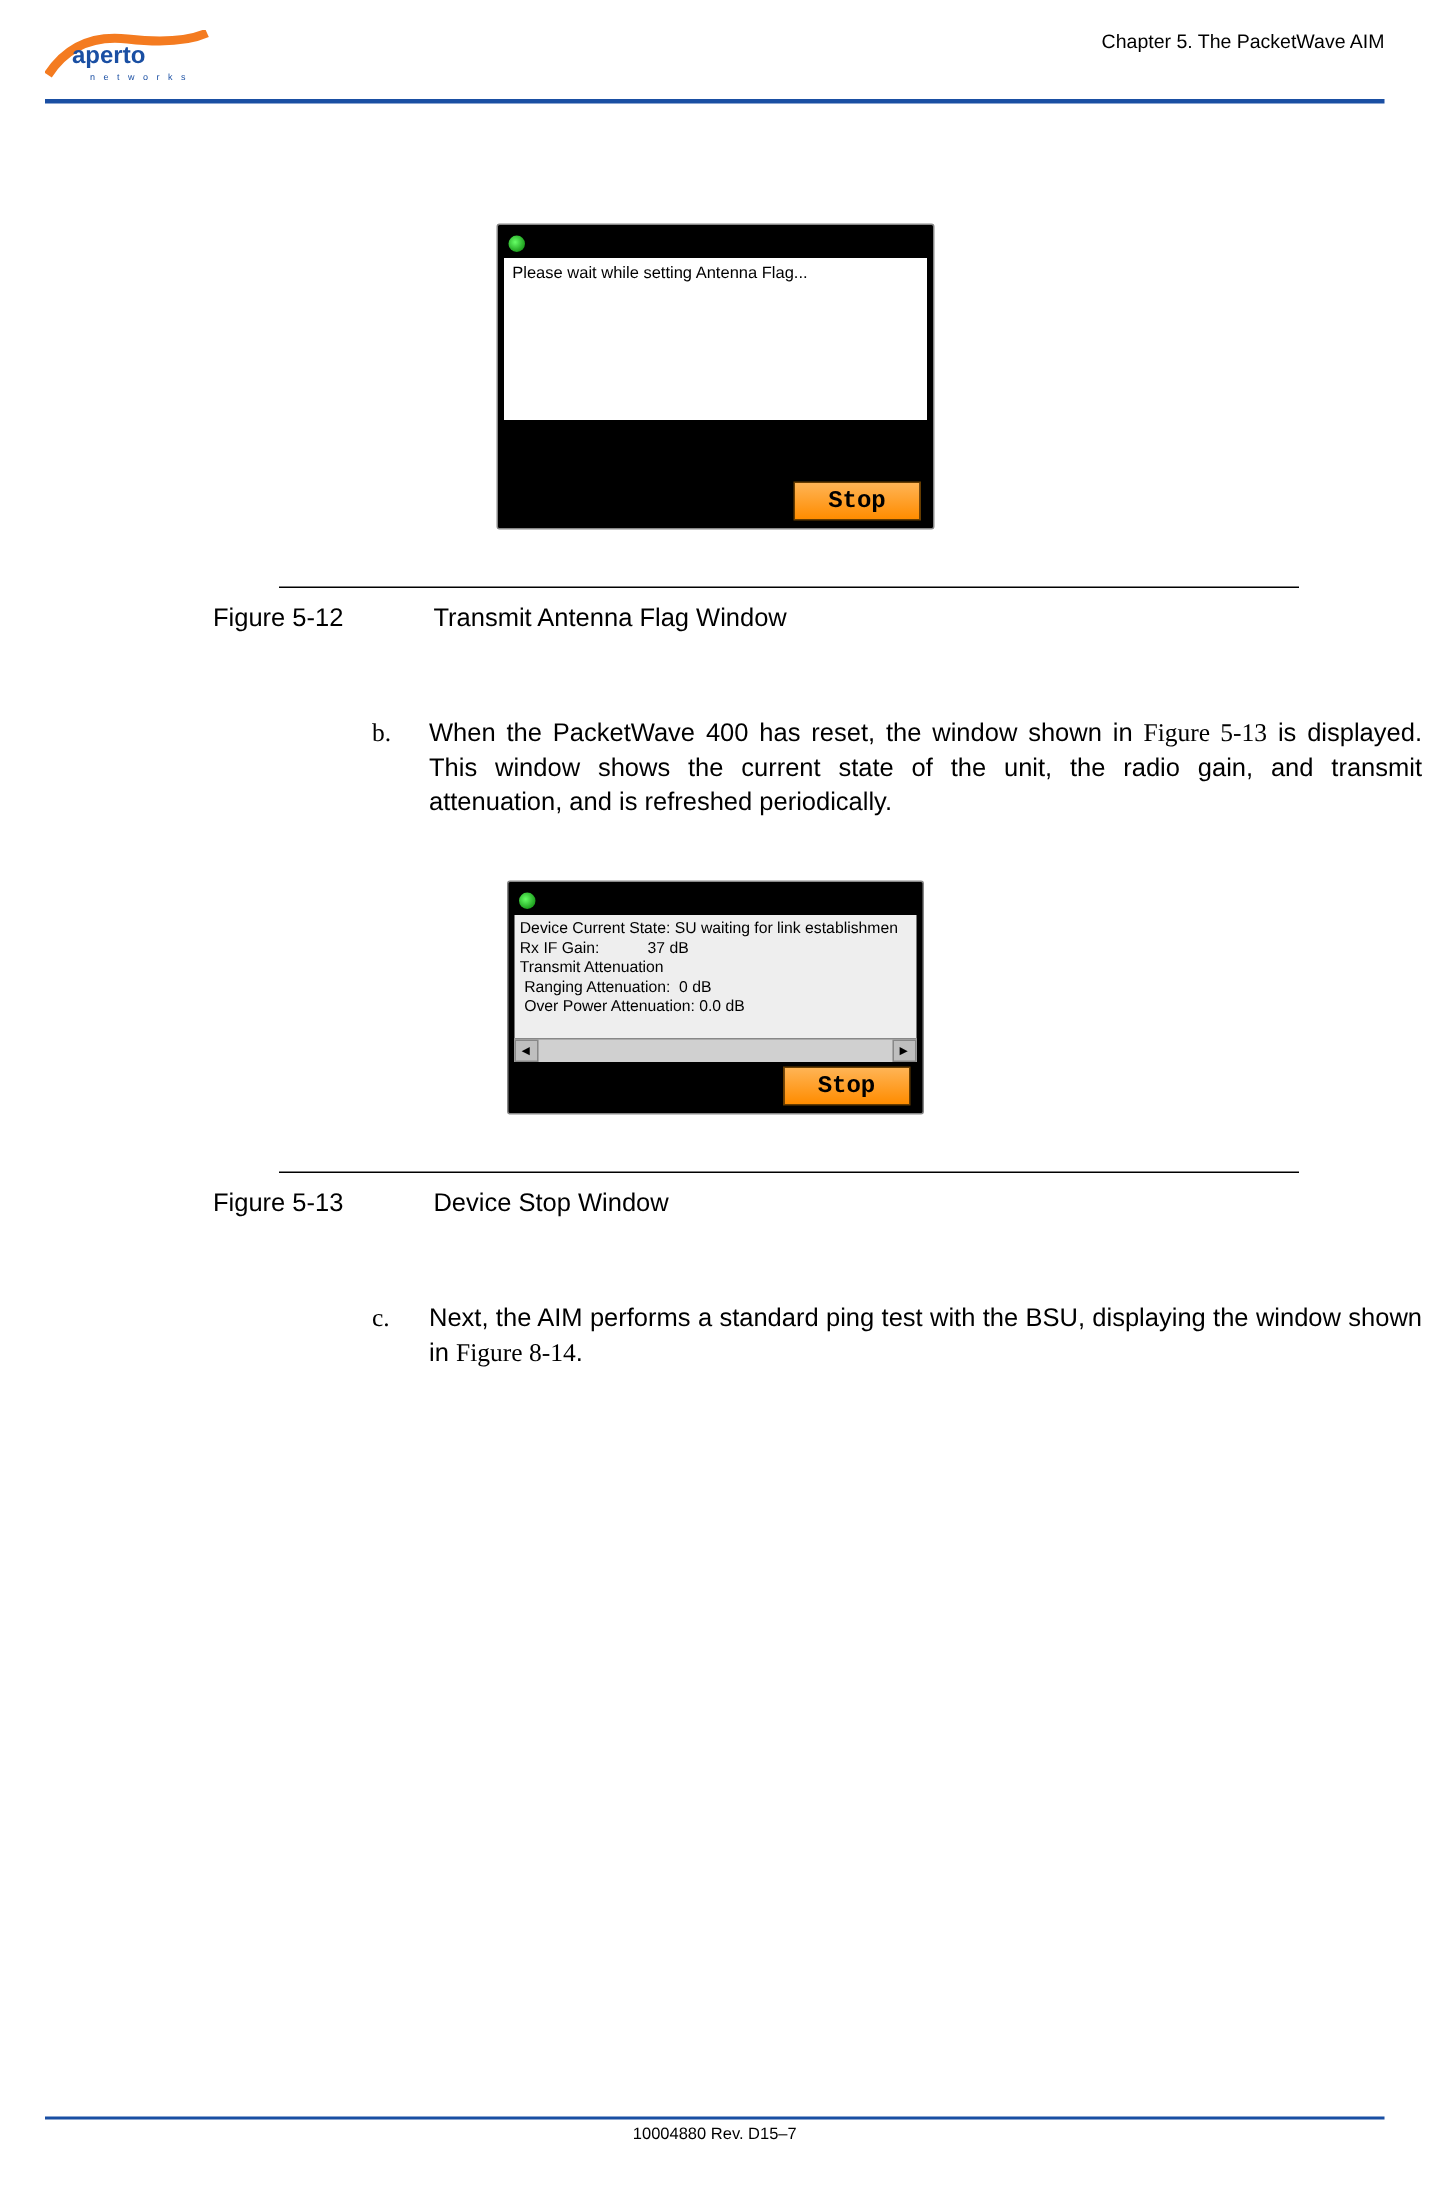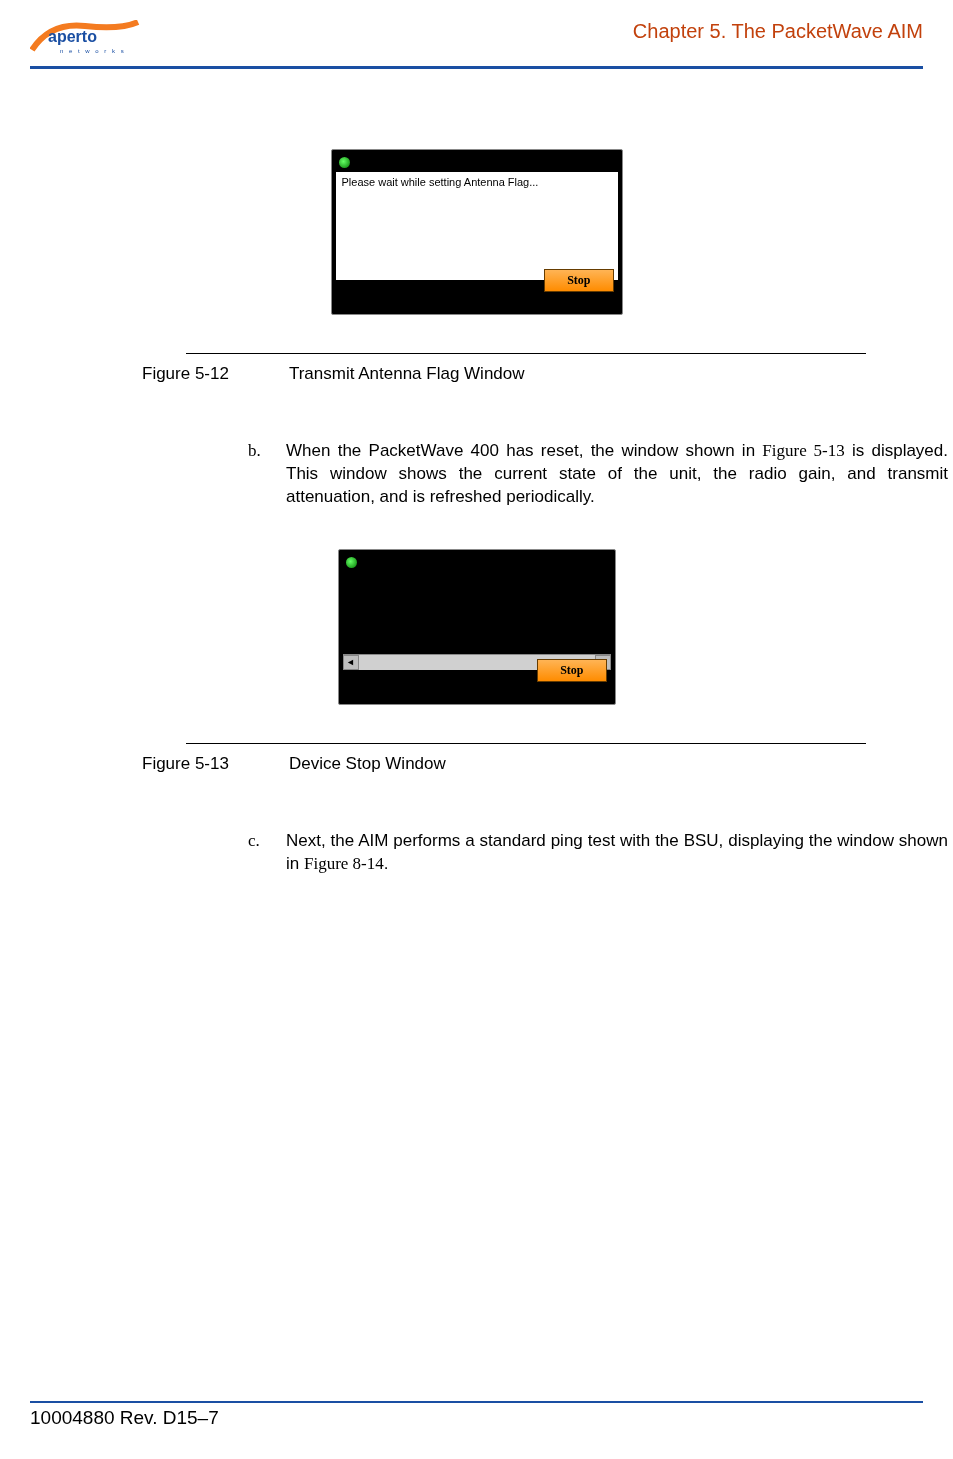--- a/index.html
+++ b/index.html
@@ -22,68 +22,68 @@
     display: flex;
     align-items: center;
   }
   .logo-swoosh {
     width: 110px;
     height: 38px;
     position: relative;
   }
   .chapter-label {
     font-family: 'Trebuchet MS', 'Lucida Sans', sans-serif;
-    font-size: 20px;
-    color: #c2410c;
+    font-size: 13px;
+    color: #000000;
     padding-bottom: 2px;
   }
   .header-rule {
     height: 3px;
     background: #1a4fa3;
     margin-top: 2px;
   }
   .content {
     padding-top: 80px;
   }
   .fig-window {
     background: #000;
     color: #fff;
     border: 1px solid #888;
     border-radius: 2px;
     font-family: Tahoma, Arial, sans-serif;
     position: relative;
   }
   .fig1 {
     width: 292px;
-    height: 166px;
+    height: 204px;
     margin: 0 auto;
   }
   .led {
     width: 11px; height: 11px; border-radius: 50%;
     background: radial-gradient(circle at 40% 40%, #6f6, #070);
     position: absolute; top: 7px; left: 7px;
   }
   .fig1-body {
     position: absolute;
     top: 22px; left: 4px; right: 4px; height: 108px;
     background: #fff;
     color: #000;
     font-size: 11px;
     padding: 4px 6px;
   }
   .stop-btn {
     position: absolute;
-    bottom: 22px; right: 8px;
+    bottom: 5px; right: 8px;
     background: linear-gradient(#ffb455,#ff8c00);
     color: #000;
     border: 1px solid #663c00;
-    font-size: 12px;
+    font-size: 16px;
     font-weight: bold;
     padding: 3px 22px;
-    font-family: Liberation Serif, serif;
+    font-family: Liberation Mono, monospace;
   }
   .caption-rule {
     border: none;
     border-top: 1px solid #000;
     margin: 38px 0 10px 156px;
     width: 680px;
   }
   .caption {
     font-family: 'Trebuchet MS', 'Lucida Sans', sans-serif;
     font-size: 17px;
@@ -137,23 +137,23 @@
   }
   .footer {
     position: absolute;
     bottom: 30px;
     left: 30px; right: 30px;
   }
   .footer-rule {
     height: 2px; background: #1a4fa3; margin-bottom: 4px;
   }
   .footer-row {
-    display: flex; justify-content: flex-start;
-    font-family: 'Trebuchet MS', 'Lucida Sans', sans-serif;
-    font-size: 19px;
+    display: flex; justify-content: center;
+    font-family: 'Trebuchet MS', 'Lucida Sans', sans-serif;
+    font-size: 11px;
   }
 </style>
 </head>
 <body>
 
 <div class="header">
   <div class="logo">
     <svg class="logo-swoosh" viewBox="0 0 110 38">
       <path d="M2 30 Q20 2 55 6 Q90 10 108 2" stroke="#f47b20" stroke-width="6" fill="none"></path>
       <text x="18" y="22" font-family="Arial" font-size="16" font-weight="bold" fill="#1a4fa3">aperto</text>
@@ -182,20 +182,27 @@
 
   <div class="para-block">
     <div class="para-letter">b.</div>
     <div>
       <span>When the PacketWave 400 has reset, the window shown in </span><span class="figref">Figure 5-13</span><span> is displayed. This window shows the current state of the unit, the radio gain, and transmit attenuation, and is refreshed periodically.</span>
     </div>
   </div>
 
   <div class="fig-window fig2">
     <div class="led"></div>
+    <div class="fig2-body">
+      <div class="fig2-line">Device Current State: SU waiting for link establishmen</div>
+      <div class="fig2-line">Rx IF Gain:           37 dB</div>
+      <div class="fig2-line">Transmit Attenuation</div>
+      <div class="fig2-line"> Ranging Attenuation:  0 dB</div>
+      <div class="fig2-line"> Over Power Attenuation: 0.0 dB</div>
+    </div>
     <div class="scroll-h">
       <div class="scroll-btn">◄</div>
       <div class="scroll-btn">►</div>
     </div>
     <button class="stop-btn">Stop</button>
   </div>
 
   <hr class="caption-rule">
   <div class="caption">
     <span>Figure 5-13</span>

